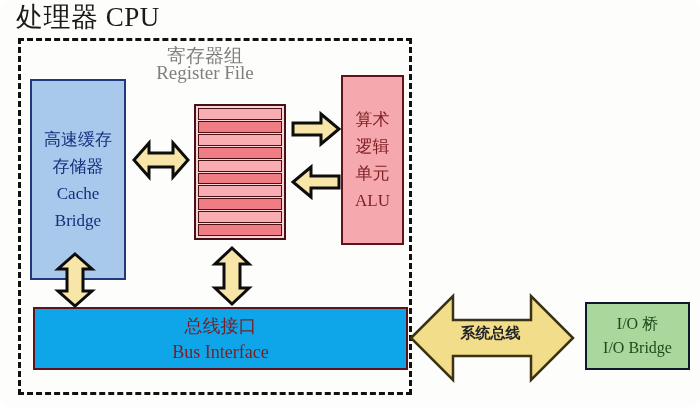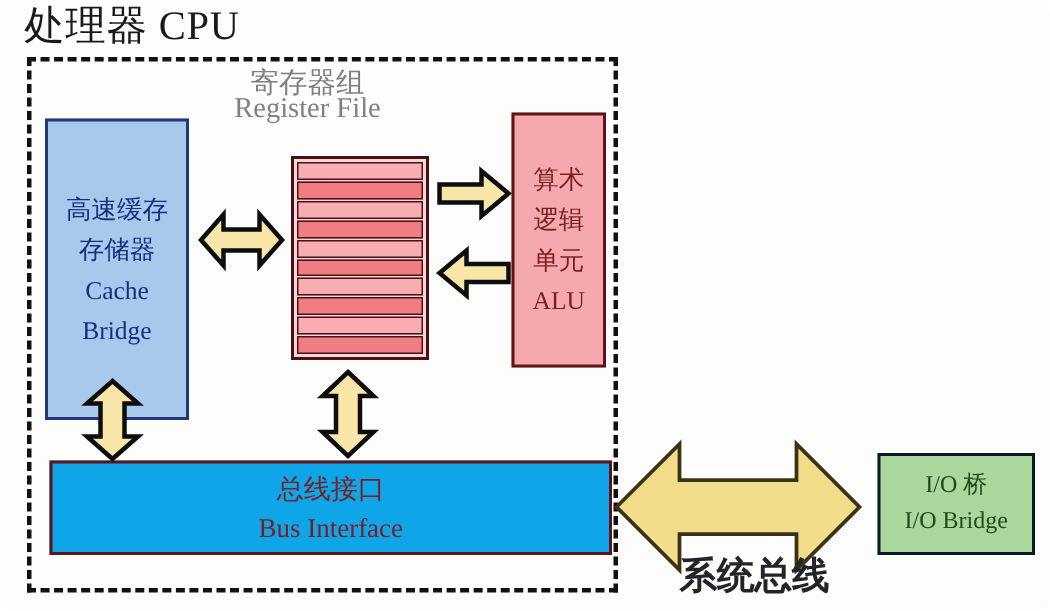--- a/index.html
+++ b/index.html
@@ -128,26 +128,25 @@
   
   .arrow-svg { position: absolute; overflow: visible; }
   .arw { fill: #f7e6a8; stroke: #0d0d0d; stroke-width: 3; stroke-linejoin: miter; }
   .arw-bus { fill: #f2dd8a; stroke: #3b3115; stroke-width: 2.5; }
 
   #system-bus-label {
     position: absolute;
     left: 428px;
     top: 324px;
     width: 125px;
-    text-align: right;
-    font-size: 25px;
+    text-align: center;
+    font-size: 15px;
     font-weight: bold;
     color: #23242a;
     white-space: nowrap;
-    margin-top: 43px;
   }
 </style>
 </head>
 <body>
 
 <div id="canvas">
 
   <div id="cpu-title">处理器 CPU</div>
 
   <div id="cpu-boundary"></div>

